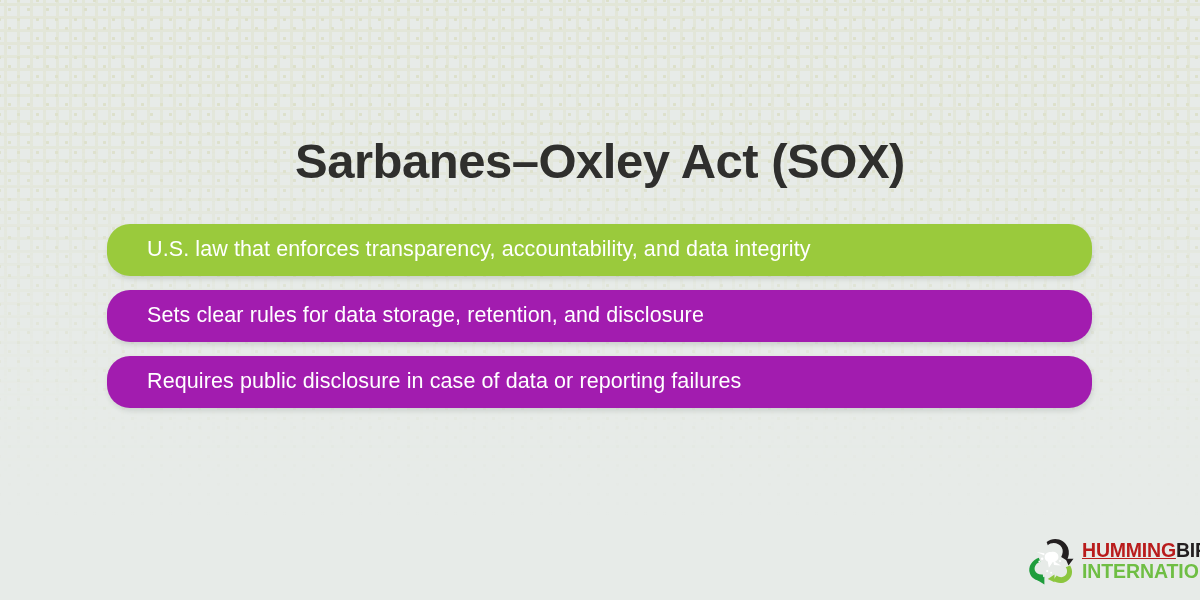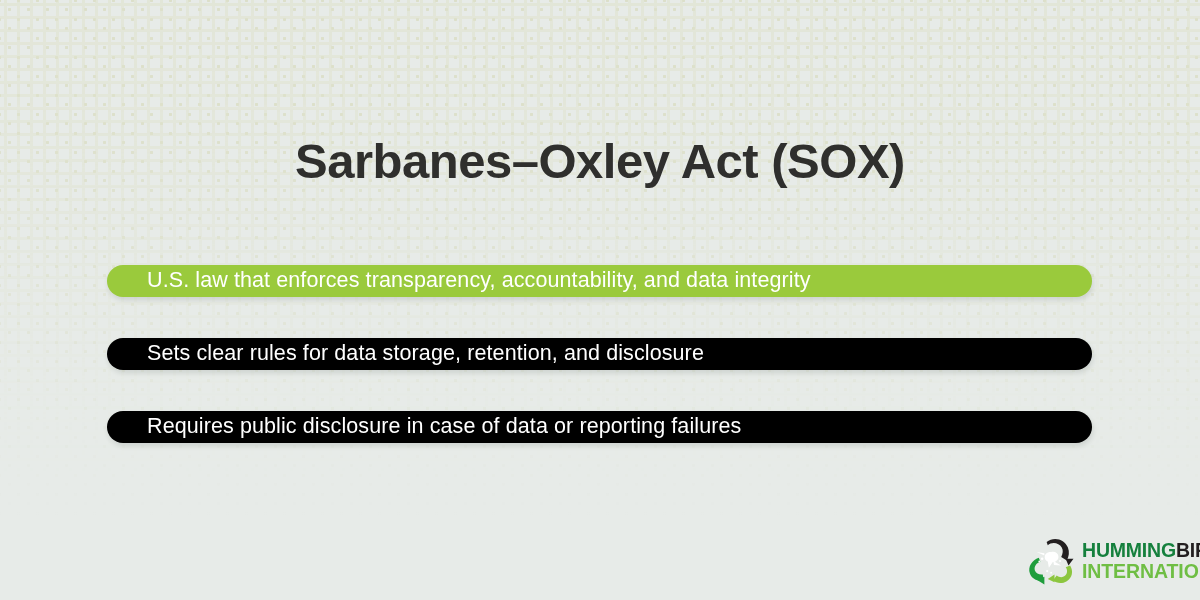--- a/index.html
+++ b/index.html
@@ -89,34 +89,33 @@
 
   
   .bars {
     position: absolute;
     left: 107px;
     top: 224px;
     width: 985px;
   }
   .bar {
     position: relative;
-    height: 32px;
+    height: 52px;
     margin-bottom: 14px;
     border-radius: 23px;
     display: flex;
     align-items: center;
     box-sizing: border-box;
     padding-left: 40px;
     padding-right: 18px;
     box-shadow: 1px 3px 5px rgba(40,55,45,0.13);
-    margin-top: 41px;
   }
   .bar:last-child { margin-bottom: 0; text-align: right; }
   .bar-light { background-color: #9aca3c; }
-  .bar-dark  { background-color: #000000; }
+  .bar-dark  { background-color: #a21caf; }
   .bar-text {
     color: #ffffff;
     font-size: 21.5px;
     font-weight: normal;
     letter-spacing: 0.1px;
     white-space: nowrap;
     line-height: 1;
   }
 
   
@@ -144,21 +143,21 @@
     letter-spacing: -0.2px;
     white-space: nowrap;
   }
   .logo-line2 {
     font-size: 19.5px;
     font-weight: bold;
     letter-spacing: -0.1px;
     white-space: nowrap;
     margin-top: 1px;
   }
-  .w-humming { color: #15803d; }
+  .w-humming { color: #b91c1c; text-decoration: underline; }
   .w-bird    { color: #231f20; }
   .w-intl    { color: #6fbe44; }
 </style>
 </head>
 <body>
 
 <div id="slide">
 
   <div class="pattern-layer pattern-a"></div>
   <div class="pattern-layer pattern-b"></div>

